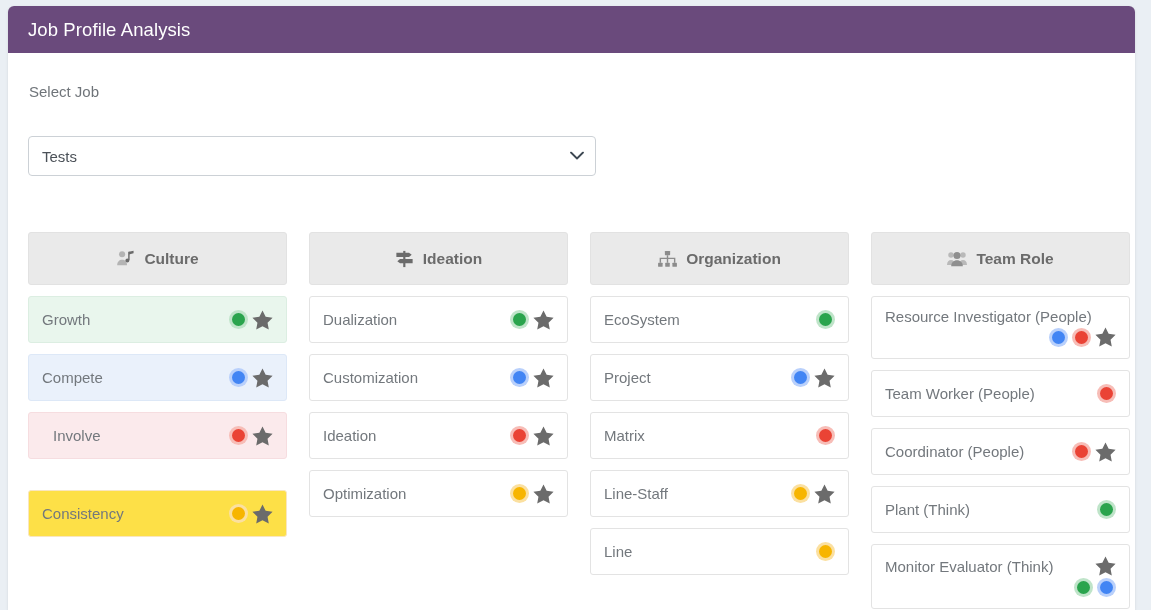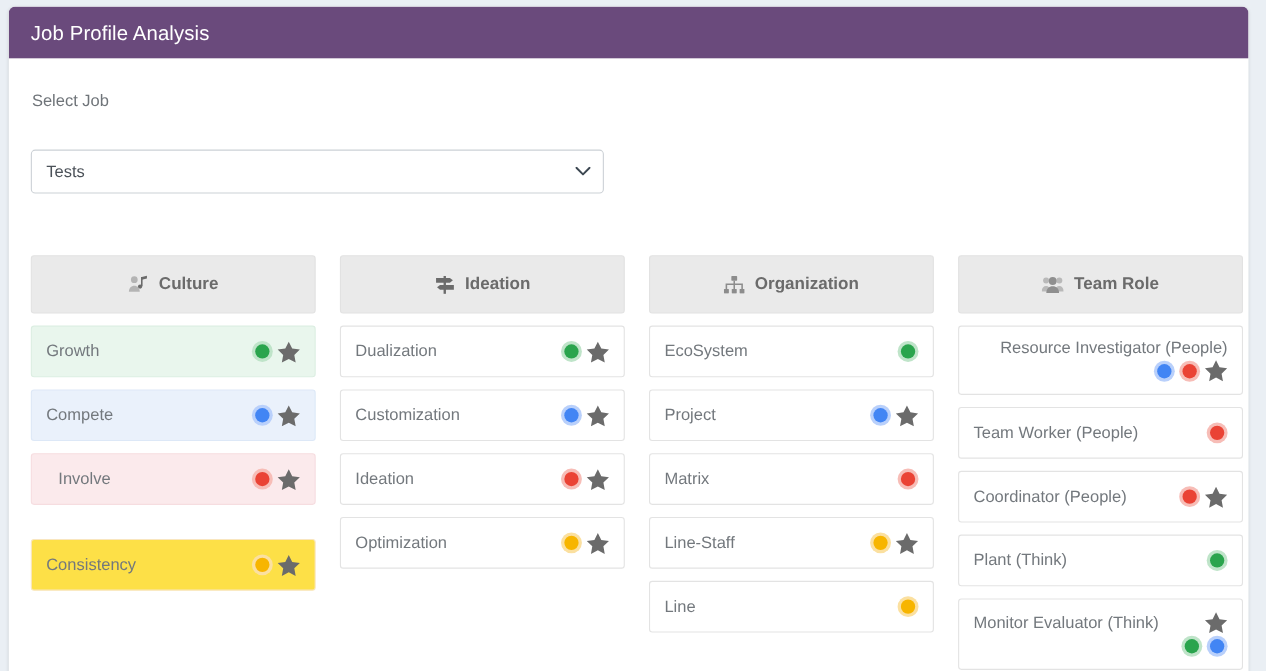--- a/index.html
+++ b/index.html
@@ -37,21 +37,21 @@
   }
 
   .card-body { padding: 22px 20px 0 20px; }
 
   .field-label {
     color: #6f7479;
     font-size: 15px;
     margin: 8px 0 9px 1px;
   }
 
-  .select-wrap { position: relative; width: 521px; margin-top: 36px; }
+  .select-wrap { position: relative; width: 568px; margin-top: 36px; }
   select.job-select {
     width: 100%;
     height: 40px;
     padding: 0 34px 0 13px;
     font-size: 15px;
     color: #4b5158;
     background: #ffffff;
     border: 1px solid #ccd1d6;
     border-radius: 4px;
     appearance: none;
@@ -98,21 +98,21 @@
     background: #ffffff;
     min-height: 47px;
     padding: 11px 13px;
     display: flex;
     align-items: center;
     justify-content: space-between;
     gap: 8px;
     color: #73787d;
     font-size: 15px;
   }
-  .item.wrap { display: block; text-align: right; }
+  .item.wrap { display: block; }
   .item-label { white-space: nowrap; }
   .item.wrap .item-label { display: inline; }
 
   .badges { display: flex; align-items: center; gap: 4px; flex: 0 0 auto; }
   .item.wrap .badges { justify-content: flex-end; margin-top: 2px; }
 
   
   .dot {
     width: 19px; height: 19px;
     border-radius: 50%;

